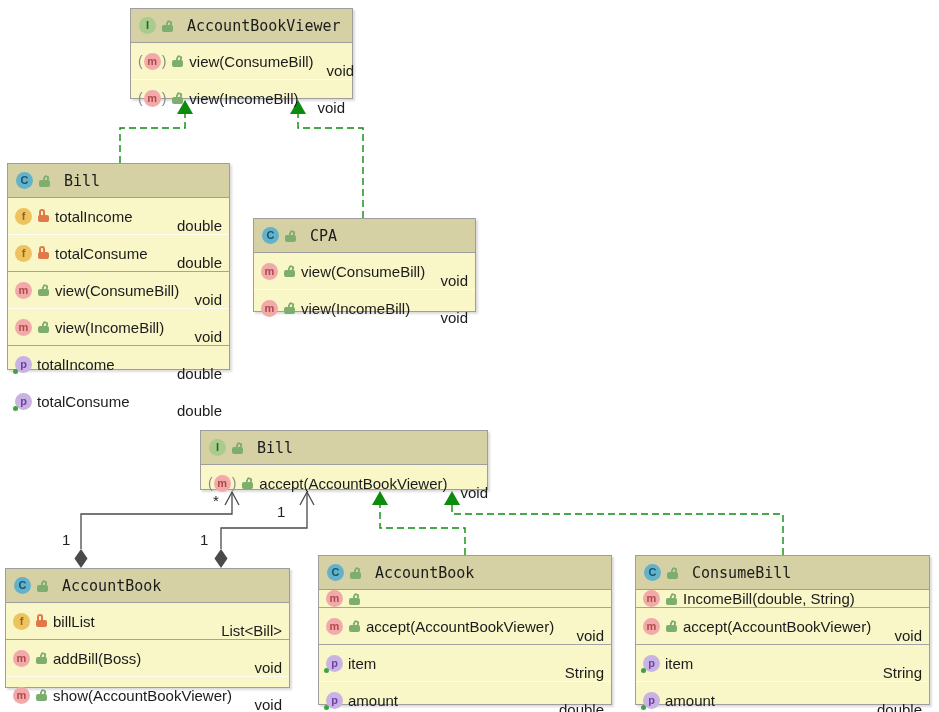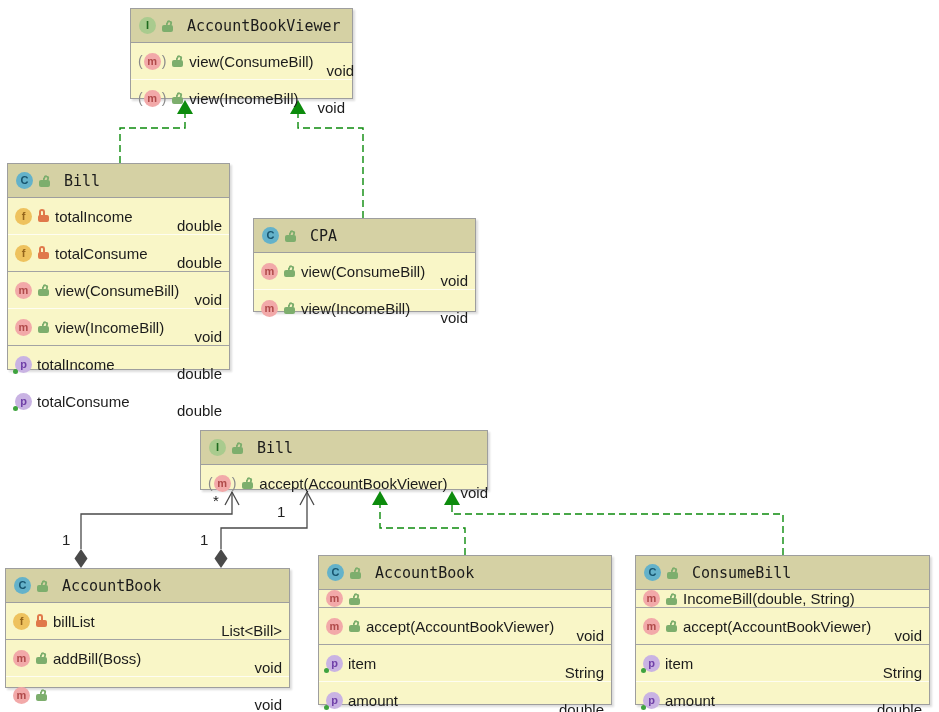--- a/index.html
+++ b/index.html
@@ -210,20 +210,21 @@
     </div>
     <div class="uml-row sec">
       <span class="ci ci-method">m</span>
       <span class="lock lock-open"></span>
       <span class="mlabel">addBill(Boss)</span>
       <span class="mtype">void</span>
     </div>
     <div class="uml-row sub">
       <span class="ci ci-method">m</span>
       <span class="lock lock-open"></span>
+      <span class="mlabel">show(AccountBookViewer)</span>
       <span class="mtype">void</span>
     </div>
   </div>
 
   <div class="uml-box" style="left:318px;top:555px;width:294px;height:150px;">
     <div class="uml-header">
       <span class="ci ci-class">C</span>
       <span class="lock lock-open"></span>
       <span class="cls-name">AccountBook</span>
     </div>

